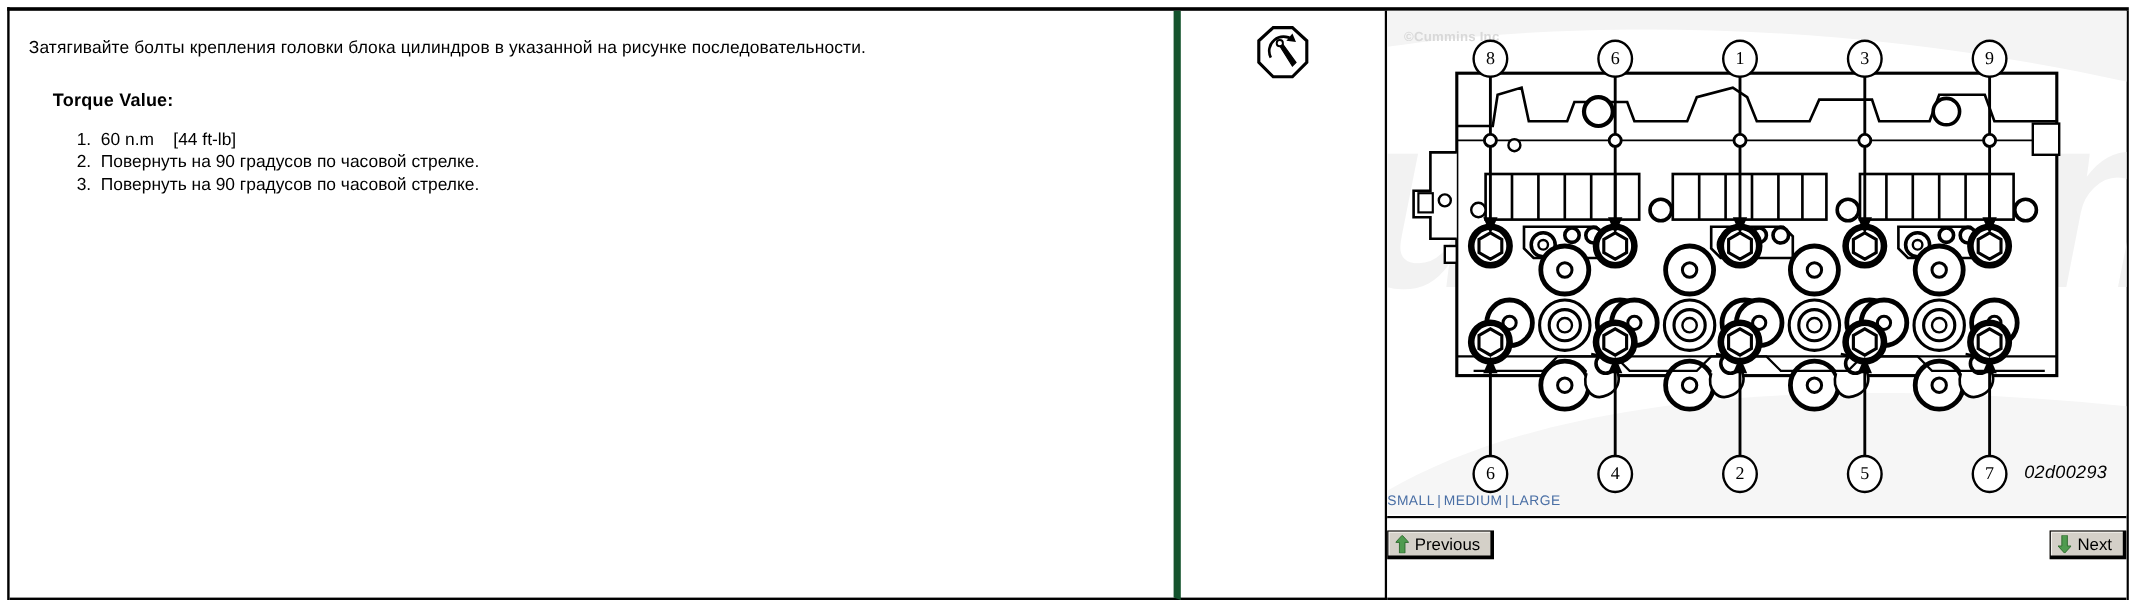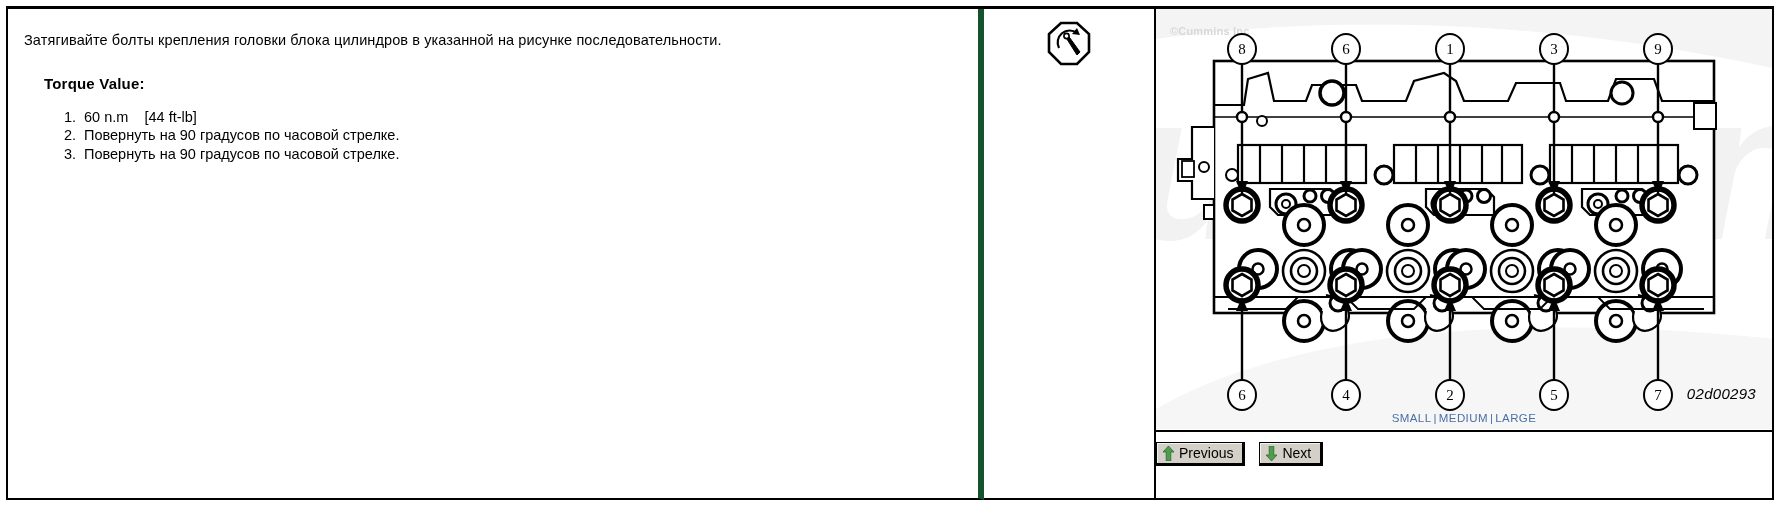--- a/index.html
+++ b/index.html
@@ -119,21 +119,20 @@
     pointer-events: none;
     left: 0; top: 0;
   }
 
   
   .size-links {
     position: absolute;
     left: 0;
     right: 0;
     bottom: 6px;
-    text-align: center;
     font-size: 11.5px;
     color: #4a6fa5;
     letter-spacing: .4px;
   }
   .size-links a {
     color: #4a6fa5;
     text-decoration: none;
   }
   .size-sep { color: #4a6fa5; padding: 0 2px; }
 
@@ -147,21 +146,21 @@
     letter-spacing: .3px;
     font-style: italic;
   }
 
   
   .nav-buttons {
     position: absolute;
     left: 0; right: 0;
     top: 10px;
     display: flex;
-    justify-content: flex-start;
+    justify-content: space-between;
     gap: 14px;
   }
   .nav-btn {
     display: inline-flex;
     align-items: center;
     gap: 5px;
     font-size: 14px;
     color: #000;
     background: #d4d0c8;
     border: 1px solid #000;

